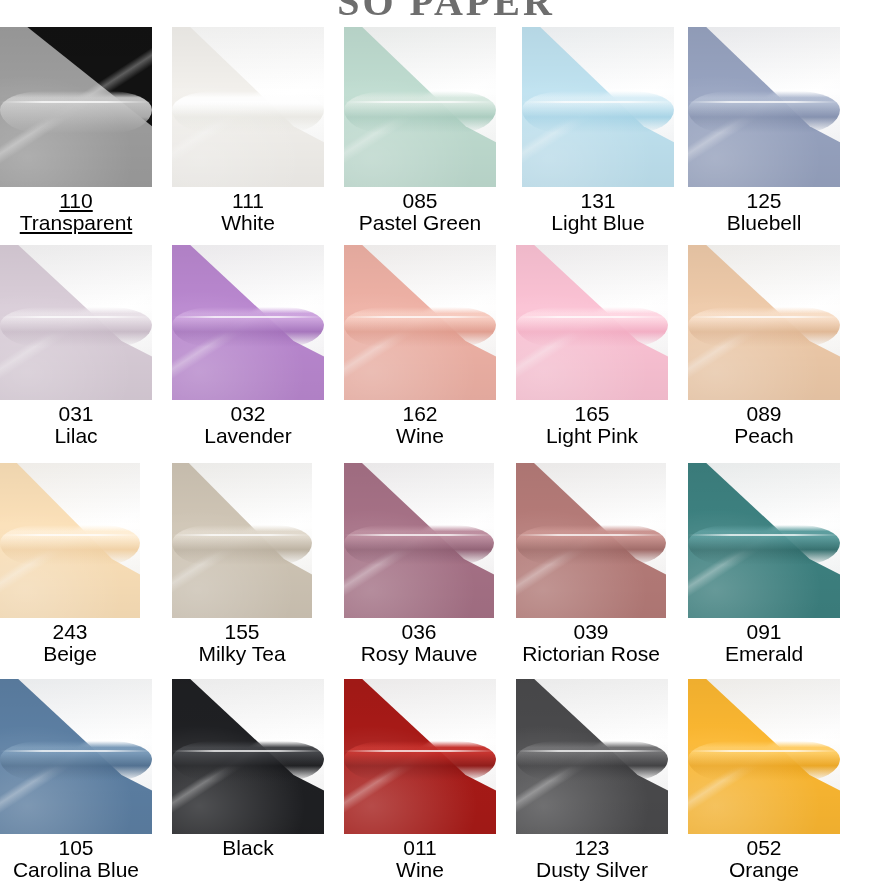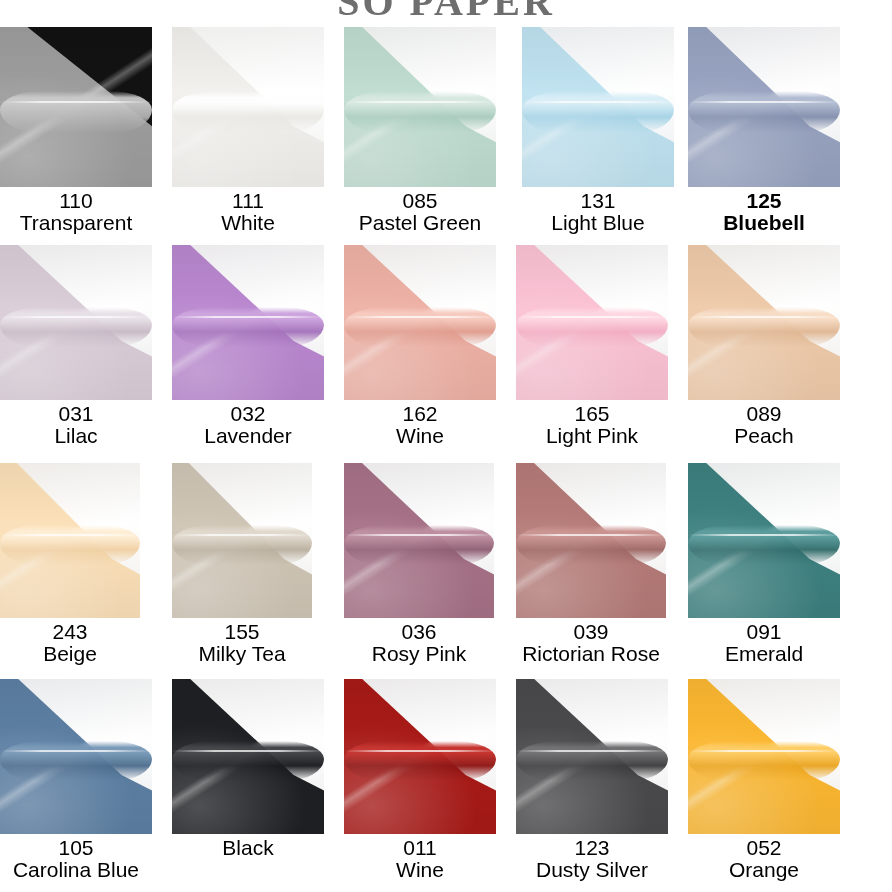--- a/index.html
+++ b/index.html
@@ -109,21 +109,21 @@
       <div class="row">
         <div class="cell" style="width: 152px; margin-right: 20px;">
           <div class="swatch" style="width: 152px; height: 160px;">
             <div class="sheet" style="background: rgb(157, 157, 157);"></div>
             <div class="bg-corner" style="background: rgb(18, 18, 18); clip-path: polygon(100% 0px, 100% 62%, 18% 0px);"></div>
             <div class="sheen" style="background: linear-gradient(147deg, rgba(255, 255, 255, 0) 0%, rgba(255, 255, 255, 0) 46%, rgba(255, 255, 255, 0.32) 49%, rgba(255, 255, 255, 0) 53%, rgba(255, 255, 255, 0) 100%);"></div>
             <div class="curl" style="background: linear-gradient(rgba(255, 255, 255, 0) 0%, rgb(201, 201, 201) 16%, rgb(201, 201, 201) 30%, rgb(180, 180, 180) 62%, rgba(255, 255, 255, 0) 100%); border-radius: 50% 50% 46% 46% / 80% 80% 100% 100%; opacity: 0.95;"></div>
             <div class="curl-line" style="top: 46%; background: linear-gradient(to right, rgba(255, 255, 255, 0) 0%, rgba(255, 255, 255, 0.75) 28%, rgba(255, 255, 255, 0.75) 70%, rgba(255, 255, 255, 0) 100%);"></div>
             <div class="sheen" style="background: radial-gradient(120% 90% at 18% 82%, rgba(255, 255, 255, 0.22) 0%, rgba(255, 255, 255, 0) 58%), linear-gradient(rgba(0, 0, 0, 0.05) 0%, rgba(0, 0, 0, 0) 40%, rgba(0, 0, 0, 0.05) 100%);"></div>
           </div>
-          <div class="label" style="height: 55px; width: 152px;">
+          <div class="label" style="height: 55px; width: 152px; text-decoration: underline;">
             <span class="code">110</span>
             <span class="name">Transparent</span>
           </div>
         </div>
         <div class="cell" style="width: 152px; margin-right: 20px;">
           <div class="swatch" style="width: 152px; height: 160px;">
             <div class="sheet" style="background: rgb(242, 240, 236);"></div>
             <div class="bg-corner" style="background: linear-gradient(150deg, rgb(251, 251, 250) 0%, rgb(255, 255, 255) 55%, rgb(251, 251, 250) 100%); clip-path: polygon(100% 0px, 100% 72%, 80% 62%, 12% 0px);"></div>
             <div class="sheen" style="background: linear-gradient(147deg, rgba(255, 255, 255, 0) 0%, rgba(255, 255, 255, 0) 46%, rgba(255, 255, 255, 0.32) 49%, rgba(255, 255, 255, 0) 53%, rgba(255, 255, 255, 0) 100%);"></div>
             <div class="curl" style="background: linear-gradient(rgba(255, 255, 255, 0) 0%, rgb(255, 255, 255) 16%, rgb(255, 255, 255) 30%, rgb(236, 235, 230) 62%, rgba(255, 255, 255, 0) 100%); border-radius: 50% 50% 46% 46% / 80% 80% 100% 100%; opacity: 0.95;"></div>
@@ -156,21 +156,21 @@
             <div class="sheen" style="background: linear-gradient(147deg, rgba(255, 255, 255, 0) 0%, rgba(255, 255, 255, 0) 46%, rgba(255, 255, 255, 0.32) 49%, rgba(255, 255, 255, 0) 53%, rgba(255, 255, 255, 0) 100%);"></div>
             <div class="curl" style="background: linear-gradient(rgba(255, 255, 255, 0) 0%, rgb(216, 238, 247) 16%, rgb(216, 238, 247) 30%, rgb(166, 213, 232) 62%, rgba(255, 255, 255, 0) 100%); border-radius: 50% 50% 46% 46% / 80% 80% 100% 100%; opacity: 0.95;"></div>
             <div class="curl-line" style="top: 46%; background: linear-gradient(to right, rgba(255, 255, 255, 0) 0%, rgba(255, 255, 255, 0.75) 28%, rgba(255, 255, 255, 0.75) 70%, rgba(255, 255, 255, 0) 100%);"></div>
             <div class="sheen" style="background: radial-gradient(120% 90% at 18% 82%, rgba(255, 255, 255, 0.22) 0%, rgba(255, 255, 255, 0) 58%), linear-gradient(rgba(0, 0, 0, 0.05) 0%, rgba(0, 0, 0, 0) 40%, rgba(0, 0, 0, 0.05) 100%);"></div>
           </div>
           <div class="label" style="height: 55px; width: 152px;">
             <span class="code">131</span>
             <span class="name">Light Blue</span>
           </div>
         </div>
-        <div class="cell" style="width: 152px; margin-right: 0px; font-weight: bold;">
+        <div class="cell" style="width: 152px; margin-right: 0px;">
           <div class="swatch" style="width: 152px; height: 160px;">
             <div class="sheet" style="background: rgb(151, 163, 192);"></div>
             <div class="bg-corner" style="background: linear-gradient(150deg, rgb(243, 244, 247) 0%, rgb(255, 255, 255) 55%, rgb(243, 244, 247) 100%); clip-path: polygon(100% 0px, 100% 72%, 80% 62%, 12% 0px);"></div>
             <div class="sheen" style="background: linear-gradient(147deg, rgba(255, 255, 255, 0) 0%, rgba(255, 255, 255, 0) 46%, rgba(255, 255, 255, 0.32) 49%, rgba(255, 255, 255, 0) 53%, rgba(255, 255, 255, 0) 100%);"></div>
             <div class="curl" style="background: linear-gradient(rgba(255, 255, 255, 0) 0%, rgb(174, 185, 208) 16%, rgb(174, 185, 208) 30%, rgb(130, 143, 174) 62%, rgba(255, 255, 255, 0) 100%); border-radius: 50% 50% 46% 46% / 80% 80% 100% 100%; opacity: 0.95;"></div>
             <div class="curl-line" style="top: 46%; background: linear-gradient(to right, rgba(255, 255, 255, 0) 0%, rgba(255, 255, 255, 0.75) 28%, rgba(255, 255, 255, 0.75) 70%, rgba(255, 255, 255, 0) 100%);"></div>
             <div class="sheen" style="background: radial-gradient(120% 90% at 18% 82%, rgba(255, 255, 255, 0.22) 0%, rgba(255, 255, 255, 0) 58%), linear-gradient(rgba(0, 0, 0, 0.05) 0%, rgba(0, 0, 0, 0) 40%, rgba(0, 0, 0, 0.05) 100%);"></div>
           </div>
           <div class="label" style="height: 55px; width: 152px;">
             <span class="code">125</span>
@@ -283,21 +283,21 @@
           <div class="swatch" style="width: 150px; height: 155px;">
             <div class="sheet" style="background: rgb(166, 113, 134);"></div>
             <div class="bg-corner" style="background: linear-gradient(150deg, rgb(245, 243, 244) 0%, rgb(255, 255, 255) 55%, rgb(245, 243, 244) 100%); clip-path: polygon(100% 0px, 100% 72%, 80% 62%, 12% 0px);"></div>
             <div class="sheen" style="background: linear-gradient(147deg, rgba(255, 255, 255, 0) 0%, rgba(255, 255, 255, 0) 46%, rgba(255, 255, 255, 0.32) 49%, rgba(255, 255, 255, 0) 53%, rgba(255, 255, 255, 0) 100%);"></div>
             <div class="curl" style="background: linear-gradient(rgba(255, 255, 255, 0) 0%, rgb(187, 138, 156) 16%, rgb(187, 138, 156) 30%, rgb(143, 93, 114) 62%, rgba(255, 255, 255, 0) 100%); border-radius: 50% 50% 46% 46% / 80% 80% 100% 100%; opacity: 0.95;"></div>
             <div class="curl-line" style="top: 46%; background: linear-gradient(to right, rgba(255, 255, 255, 0) 0%, rgba(255, 255, 255, 0.75) 28%, rgba(255, 255, 255, 0.75) 70%, rgba(255, 255, 255, 0) 100%);"></div>
             <div class="sheen" style="background: radial-gradient(120% 90% at 18% 82%, rgba(255, 255, 255, 0.22) 0%, rgba(255, 255, 255, 0) 58%), linear-gradient(rgba(0, 0, 0, 0.05) 0%, rgba(0, 0, 0, 0) 40%, rgba(0, 0, 0, 0.05) 100%);"></div>
           </div>
           <div class="label" style="height: 58px; width: 150px;">
             <span class="code">036</span>
-            <span class="name">Rosy Pink</span>
+            <span class="name">Rosy Mauve</span>
           </div>
         </div>
         <div class="cell" style="width: 150px; margin-right: 22px;">
           <div class="swatch" style="width: 150px; height: 155px;">
             <div class="sheet" style="background: rgb(181, 123, 120);"></div>
             <div class="bg-corner" style="background: linear-gradient(150deg, rgb(246, 244, 243) 0%, rgb(255, 255, 255) 55%, rgb(246, 244, 243) 100%); clip-path: polygon(100% 0px, 100% 72%, 80% 62%, 12% 0px);"></div>
             <div class="sheen" style="background: linear-gradient(147deg, rgba(255, 255, 255, 0) 0%, rgba(255, 255, 255, 0) 46%, rgba(255, 255, 255, 0.32) 49%, rgba(255, 255, 255, 0) 53%, rgba(255, 255, 255, 0) 100%);"></div>
             <div class="curl" style="background: linear-gradient(rgba(255, 255, 255, 0) 0%, rgb(201, 144, 140) 16%, rgb(201, 144, 140) 30%, rgb(158, 102, 99) 62%, rgba(255, 255, 255, 0) 100%); border-radius: 50% 50% 46% 46% / 80% 80% 100% 100%; opacity: 0.95;"></div>
             <div class="curl-line" style="top: 46%; background: linear-gradient(to right, rgba(255, 255, 255, 0) 0%, rgba(255, 255, 255, 0.75) 28%, rgba(255, 255, 255, 0.75) 70%, rgba(255, 255, 255, 0) 100%);"></div>
             <div class="sheen" style="background: radial-gradient(120% 90% at 18% 82%, rgba(255, 255, 255, 0.22) 0%, rgba(255, 255, 255, 0) 58%), linear-gradient(rgba(0, 0, 0, 0.05) 0%, rgba(0, 0, 0, 0) 40%, rgba(0, 0, 0, 0.05) 100%);"></div>

